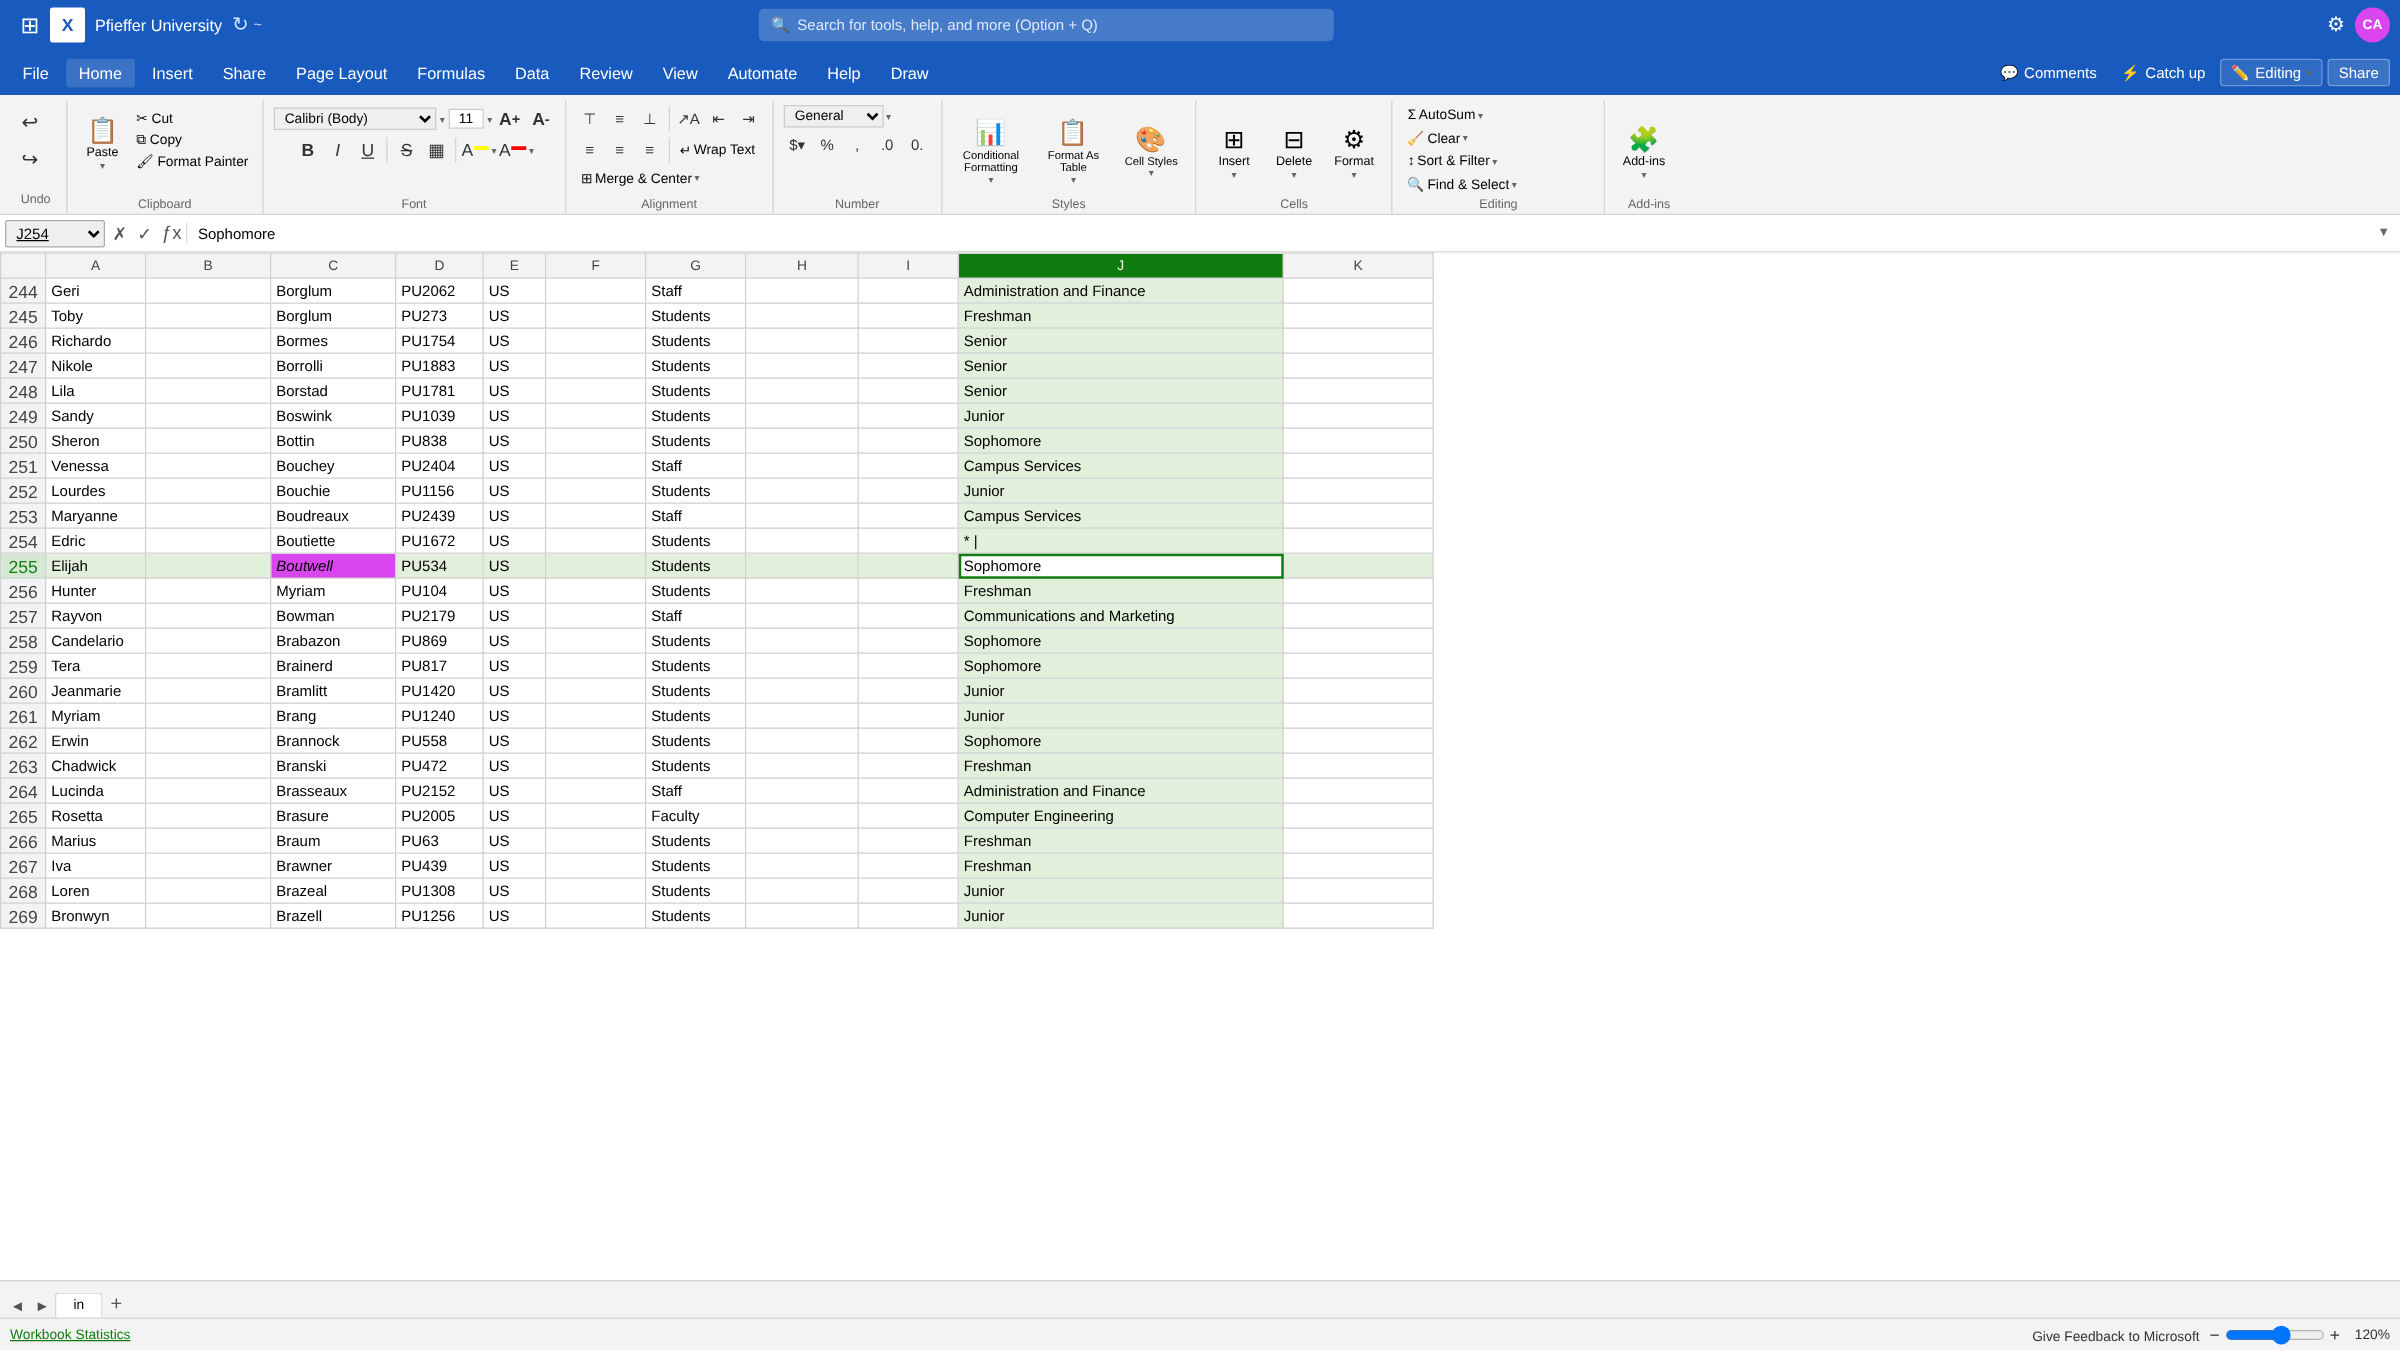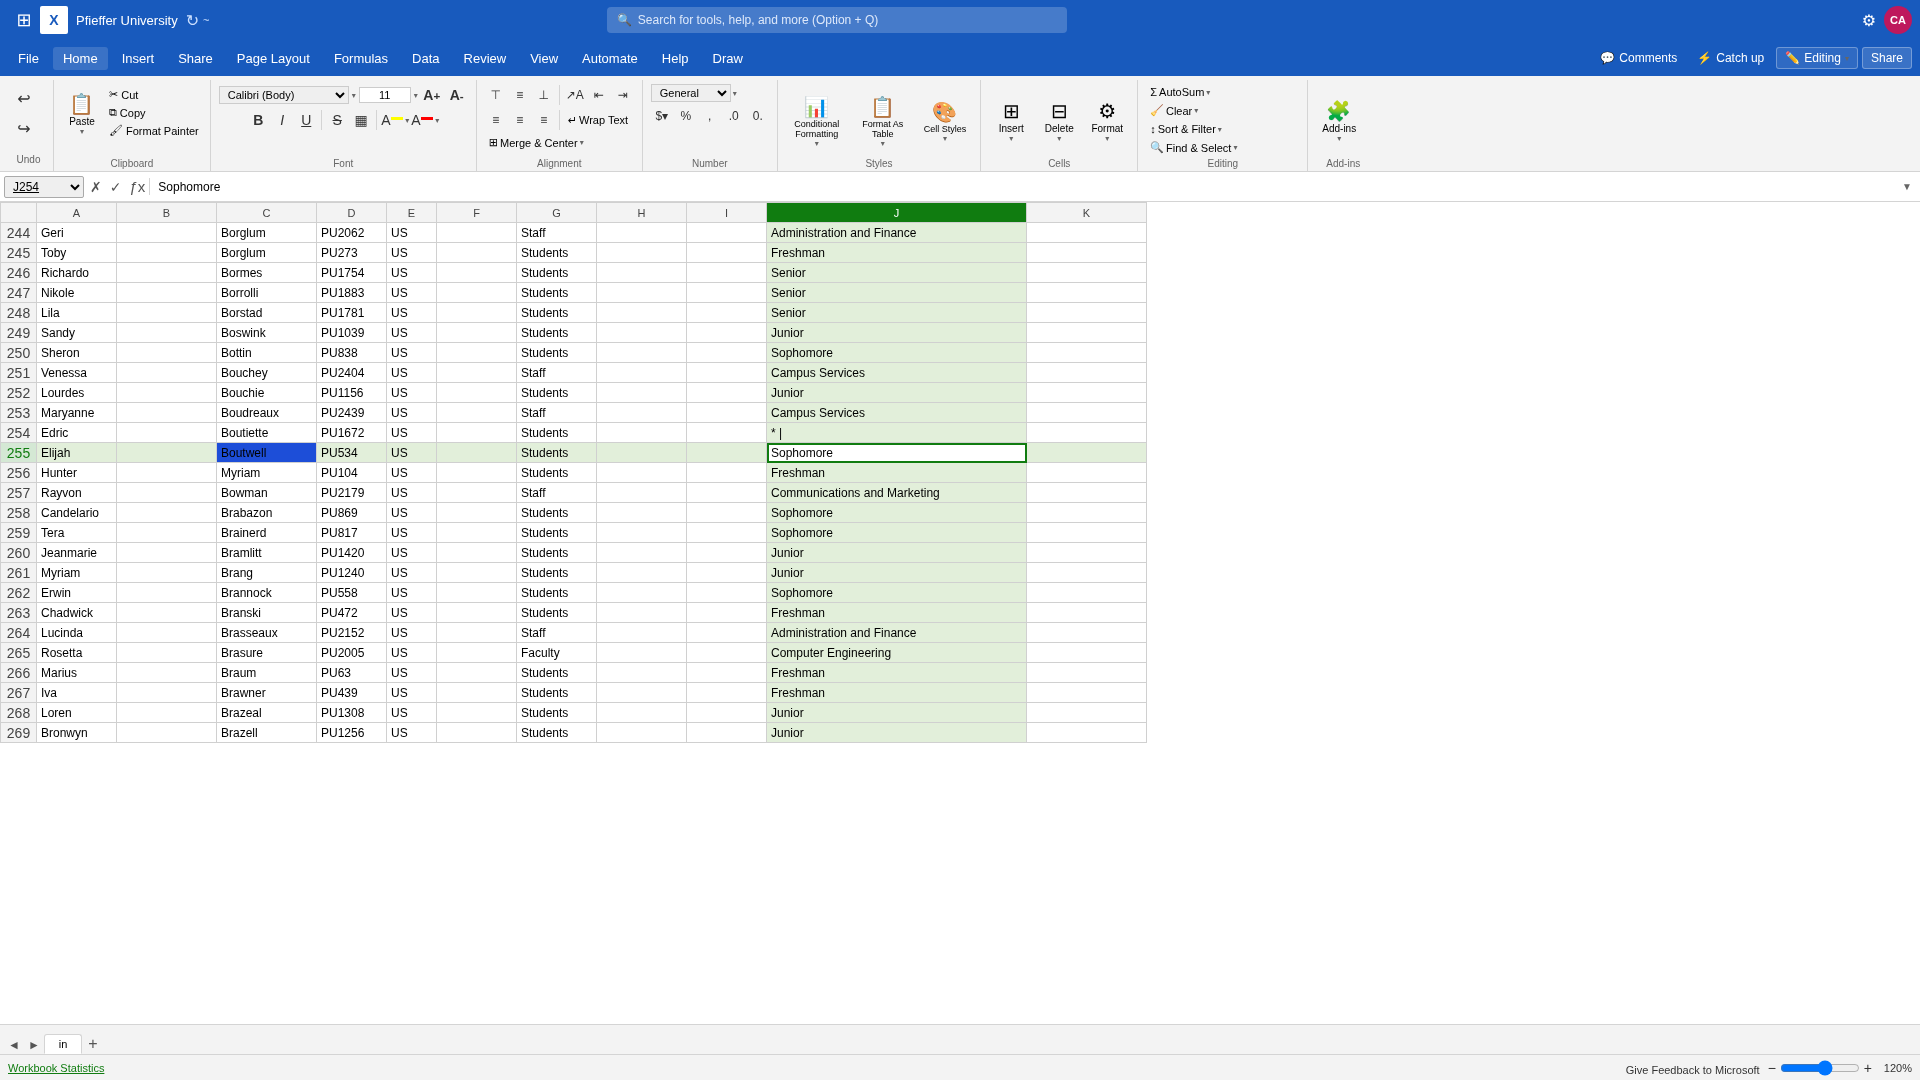--- a/index.html
+++ b/index.html
@@ -189,21 +189,21 @@
       height: 30px;
       background: #f3f3f3;
       border-top: 1px solid #d4d4d4;
       display: flex;
       align-items: flex-end;
       padding: 0 4px;
     }
 
     
     .font-size-input {
-      width: 52px;
+      width: 28px;
       border: 1px solid #ccc;
       padding: 1px 2px;
       font-size: 11px;
       text-align: center;
     }
     .font-name-select {
       width: 130px;
       border: 1px solid #ccc;
       padding: 1px 4px;
       font-size: 11px;
@@ -257,21 +257,21 @@
   <span style="color:#cce0ff;font-size:16px;margin-left:8px;cursor:pointer;">↻</span>
   <span style="color:#cce0ff;font-size:11px;margin-left:4px;">~</span>
 
   <div style="flex:1;max-width:460px;margin:0 auto;background:rgba(255,255,255,0.2);border-radius:4px;height:26px;display:flex;align-items:center;padding:0 10px;color:#dde8fa;font-size:12px;cursor:text;">
     <span style="margin-right:6px;">🔍</span>
     <span>Search for tools, help, and more (Option + Q)</span>
   </div>
 
   <div style="display:flex;align-items:center;gap:8px;margin-left:auto;">
     <span style="color:#fff;cursor:pointer;font-size:16px;">⚙</span>
-    <div style="width:28px;height:28px;border-radius:50%;background:#be185d;display:flex;align-items:center;justify-content:center;color:white;font-size:11px;font-weight:bold;cursor:pointer;">CA</div>
+    <div style="width:28px;height:28px;border-radius:50%;background:#d946ef;display:flex;align-items:center;justify-content:center;color:white;font-size:11px;font-weight:bold;cursor:pointer;">CA</div>
   </div>
 </div>
 
 <div id="menu-bar">
   <div class="menu-item">File</div>
   <div class="menu-item active">Home</div>
   <div class="menu-item">Insert</div>
   <div class="menu-item">Share</div>
   <div class="menu-item">Page Layout</div>
   <div class="menu-item">Formulas</div>
@@ -702,21 +702,21 @@
             <td>Students</td>
             <td></td>
             <td></td>
             <td style="background: rgb(226, 239, 218);">* |</td>
             <td></td>
           </tr>
           <tr>
             <th class="row-header selected-row-header">255</th>
             <td style="background: rgb(226, 239, 218);">Elijah</td>
             <td style="background: rgb(226, 239, 218);"></td>
-            <td style="background: #1d4ed8;">Boutwell</td>
+            <td style="background: #d946ef; font-style: italic;">Boutwell</td>
             <td style="background: rgb(226, 239, 218);">PU534</td>
             <td style="background: rgb(226, 239, 218);">US</td>
             <td style="background: rgb(226, 239, 218);"></td>
             <td style="background: rgb(226, 239, 218);">Students</td>
             <td style="background: rgb(226, 239, 218);"></td>
             <td style="background: rgb(226, 239, 218);"></td>
             <td style="background: rgb(255, 255, 255); outline: rgb(16, 124, 16) solid 2px; outline-offset: -2px; font-weight: normal;">Sophomore</td>
             <td style="background: rgb(226, 239, 218);"></td>
           </tr>
           <tr>

